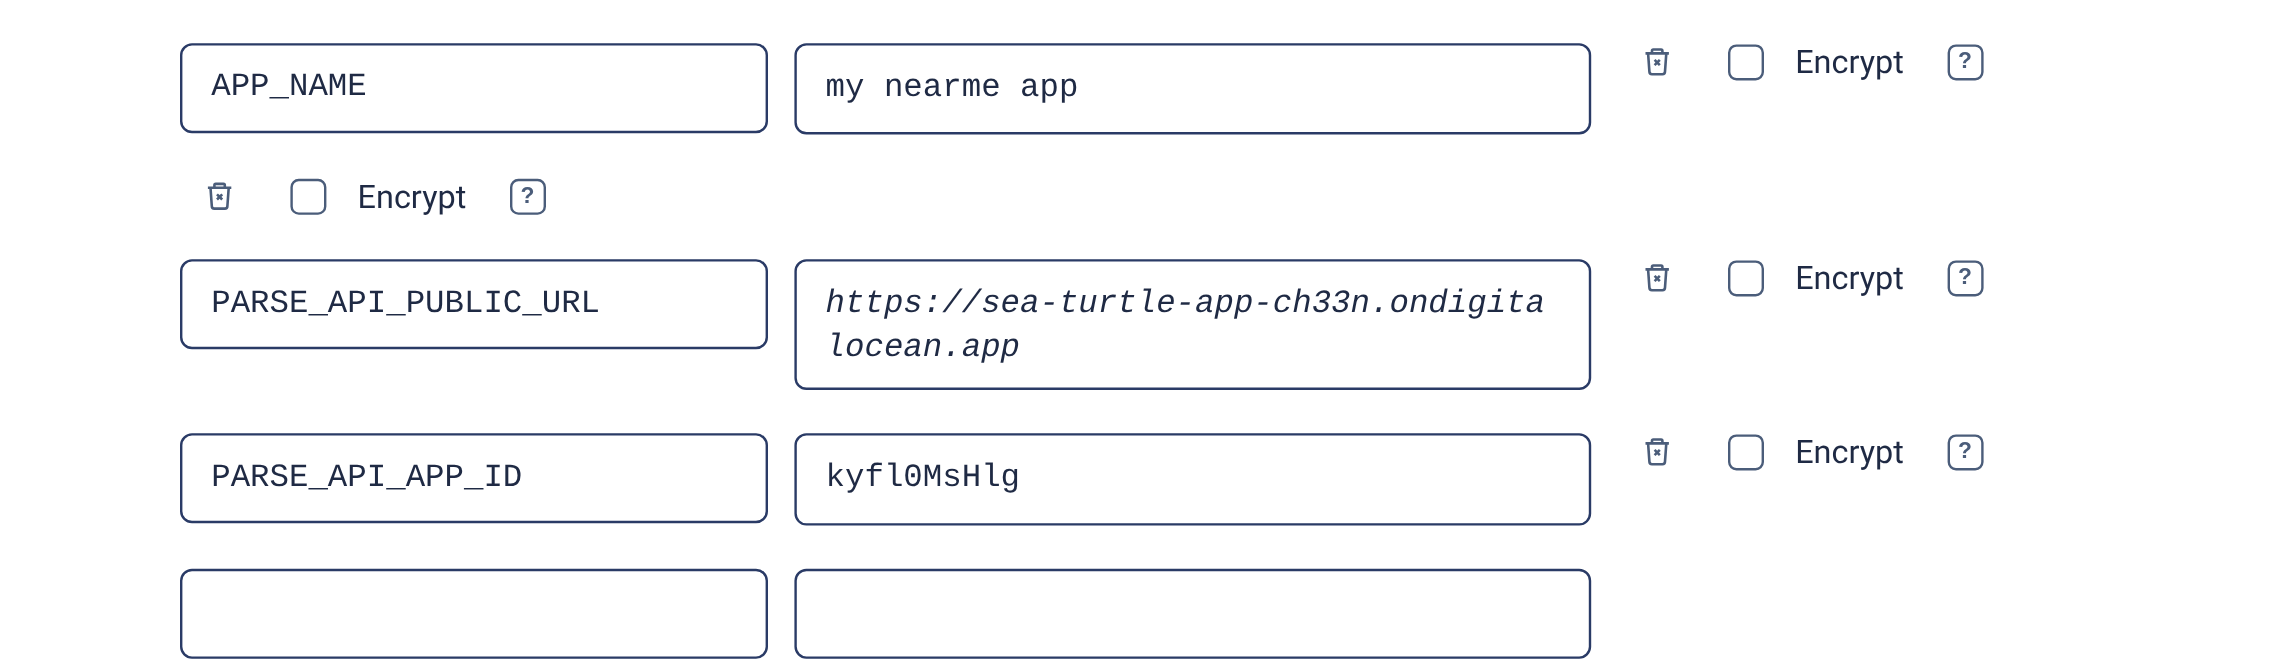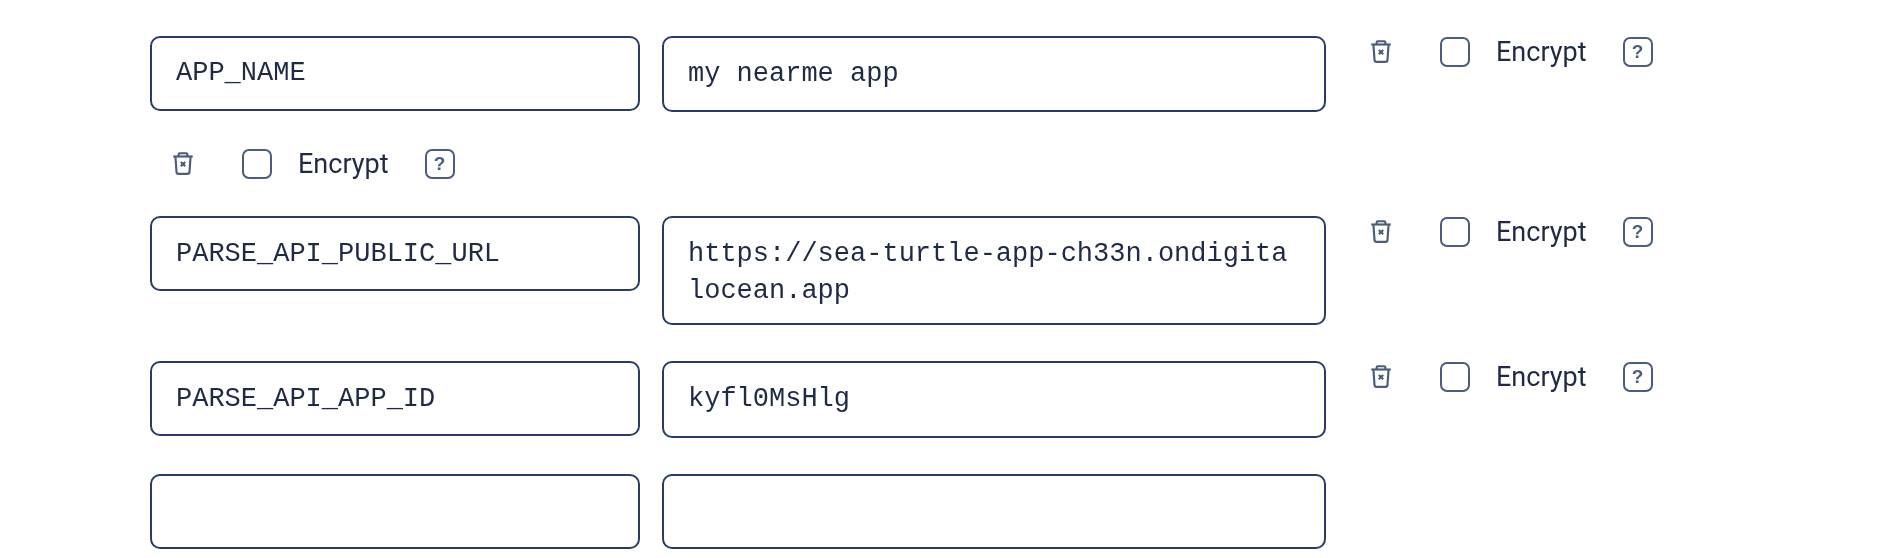--- a/index.html
+++ b/index.html
@@ -45,20 +45,21 @@
     .env-value {
       width: 664px;
       min-height: 75px;
       display: flex;
       align-items: center;
       flex-shrink: 0;
     }
     .env-value.multiline {
       height: auto;
       padding-bottom: 14px;
+      font-style: italic;
     }
     .trash-btn {
       width: 30px;
       height: 30px;
       display: flex;
       align-items: center;
       justify-content: center;
       cursor: pointer;
       color: #4b5d7a;
       flex-shrink: 0;

